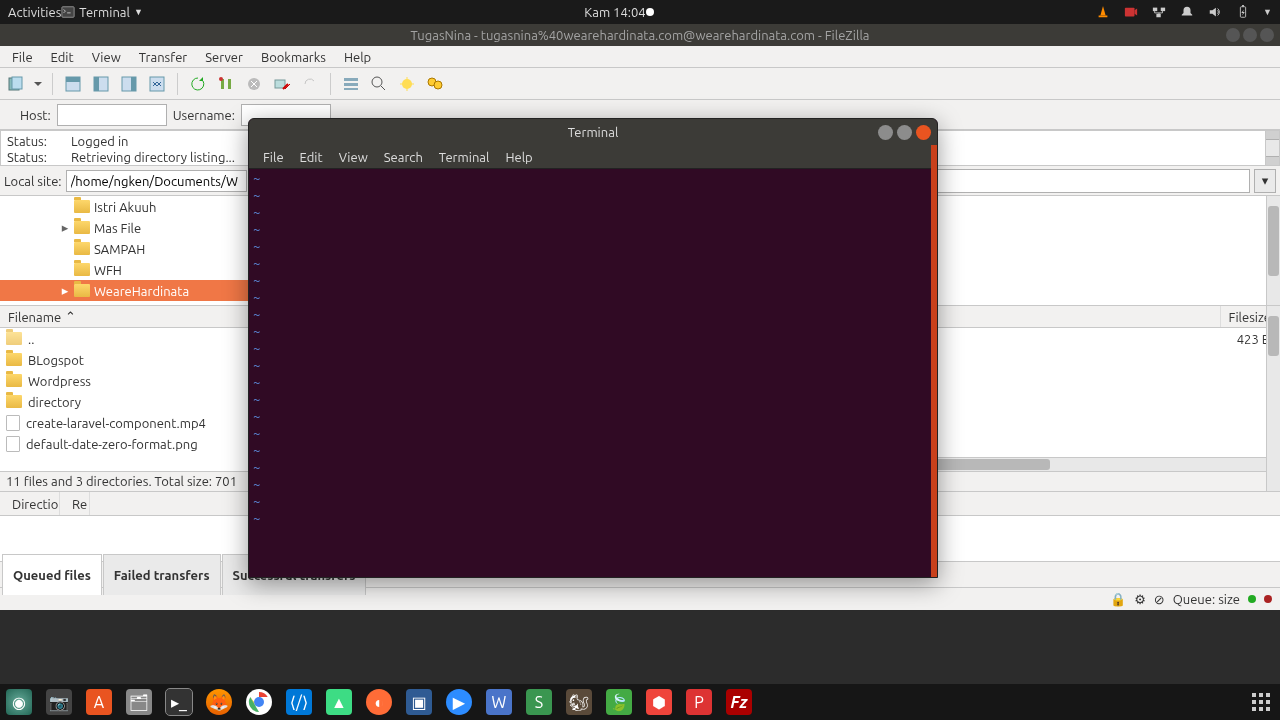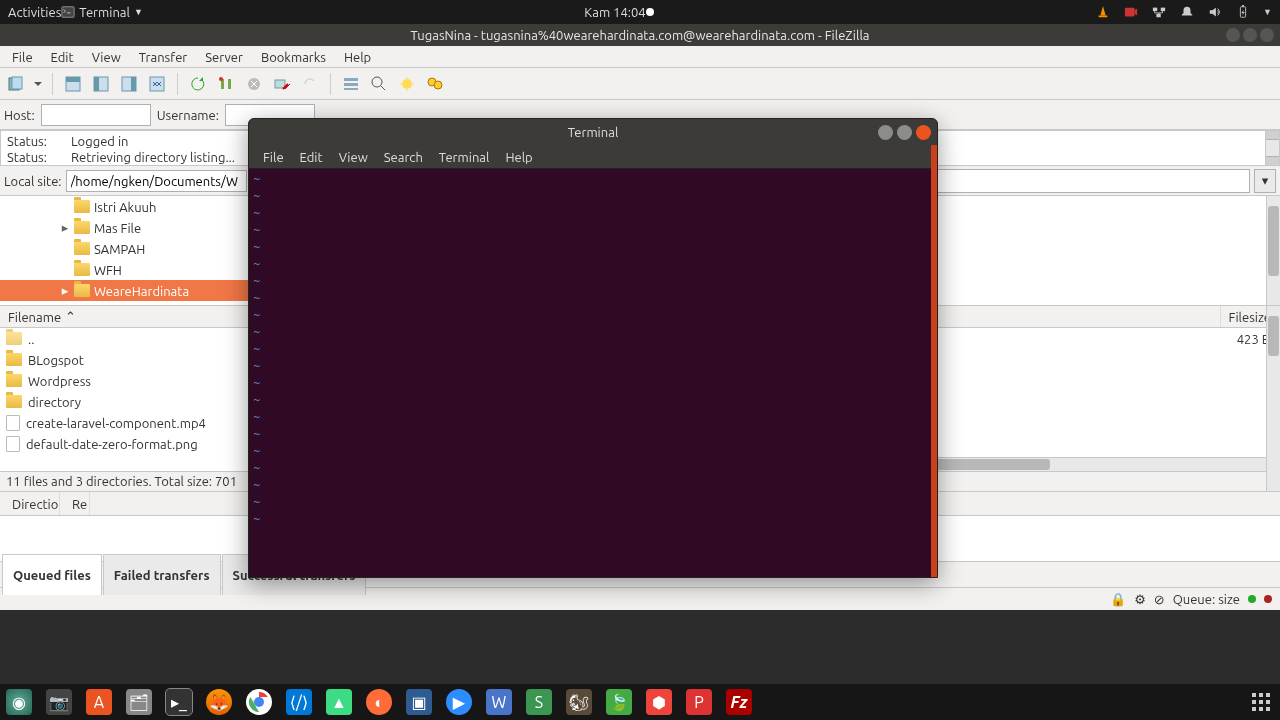--- a/index.html
+++ b/index.html
@@ -8,38 +8,38 @@
 
 .topbar { height:24px; background:#1a1a1a; color:#ddd; display:flex; align-items:center; padding:0 8px; }
 .topbar .left, .topbar .center, .topbar .right { display:flex; align-items:center; }
 .topbar .center { flex:1; justify-content:center; }
 .topbar .right { gap:12px; }
 .topbar .appmenu { display:flex; align-items:center; gap:4px; }
 .topbar .rec-dot { width:8px; height:8px; background:#fff; border-radius:50%; }
 .topbar svg { width:14px; height:14px; fill:#ccc; }
 
 
-.fz-title { height:22px; background:#3c3b37; color:#e5e5e5; display:flex; align-items:center; justify-content:center; position:relative; }
+.fz-title { height:22px; background:#3c3b37; color:#a3a3a3; display:flex; align-items:center; justify-content:center; position:relative; }
 .fz-title .wbtns { position:absolute; right:6px; display:flex; gap:3px; }
 .fz-title .wbtn { width:14px; height:14px; border-radius:50%; background:#555; }
 
 
 .fz-menu { height:22px; background:#f2f1f0; border-bottom:1px solid #c8c8c8; display:flex; align-items:center; padding:0 4px; gap:2px; color:#333; }
 .fz-menu span { padding:2px 8px; }
 
 
 .fz-toolbar { height:32px; background:#f2f1f0; border-bottom:1px solid #c8c8c8; display:flex; align-items:center; padding:0 4px; gap:4px; }
 .tbtn { width:24px; height:24px; display:flex; align-items:center; justify-content:center; border:1px solid transparent; border-radius:2px; }
 .tbtn svg { width:18px; height:18px; }
 .tsep { width:1px; height:22px; background:#ccc; margin:0 4px; }
 .drop { width:12px; display:flex; align-items:center; justify-content:center; }
 .drop::after { content:""; border:4px solid transparent; border-top-color:#555; margin-top:4px; }
 
 
-.fz-qc { height:30px; background:#f2f1f0; border-bottom:1px solid #c8c8c8; display:flex; align-items:center; padding:0 4px; gap:6px; color:#333; }
+.fz-qc { height:30px; background:#f2f1f0; border-bottom:1px solid #c8c8c8; display:flex; align-items:center; padding:0 20px; gap:6px; color:#333; }
 .fz-qc input { height:22px; border:1px solid #b0b0b0; background:#fff; padding:0 4px; }
 
 
 .fz-log { height:36px; background:#fff; border:1px solid #c8c8c8; margin:0; overflow:hidden; padding:2px 6px; color:#333; position:relative; }
 .fz-log .row { display:flex; gap:8px; line-height:16px; }
 .fz-log .k { width:56px; }
 .fz-log-scroll { position:absolute; right:0; top:0; width:14px; height:100%; background:#e8e8e8; border-left:1px solid #c8c8c8; }
 .fz-log-scroll::before { content:""; display:block; height:8px; background:#d0d0d0; border-bottom:1px solid #b0b0b0; text-align:center; }
 .fz-log-scroll::after { content:""; display:block; height:8px; width:100%; position:absolute; bottom:0; background:#d0d0d0; border-top:1px solid #b0b0b0; }
 

